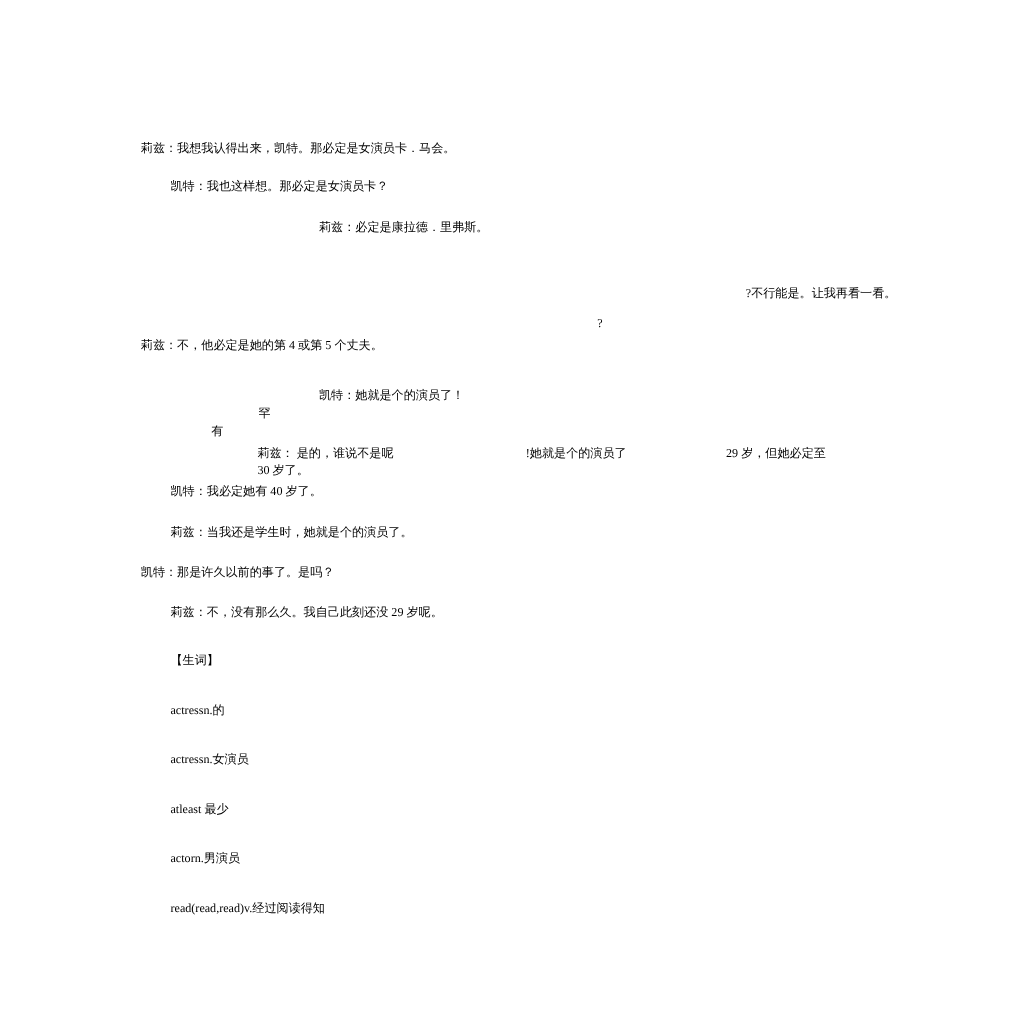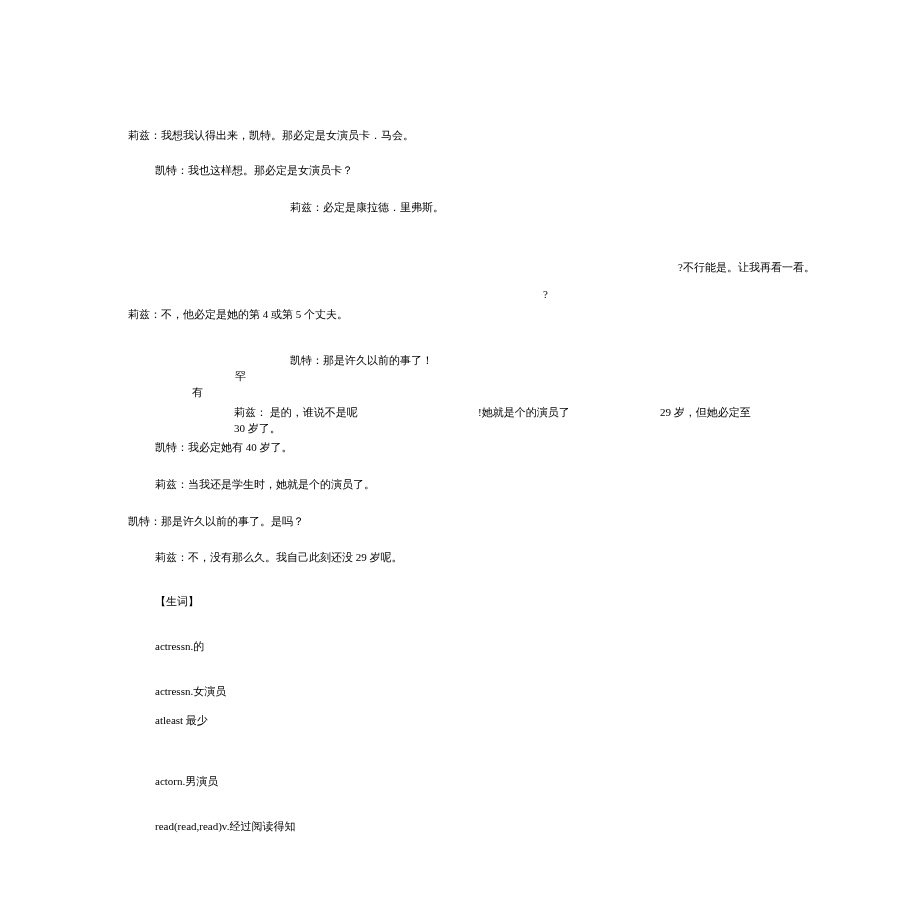--- a/index.html
+++ b/index.html
@@ -25,30 +25,30 @@
 </head>
 <body>
 
 <div class="page">
   <div class="line" style="left:128px;top:128px">莉兹：我想我认得出来，凯特。那必定是女演员卡．马会。</div>
   <div class="line" style="left:155px;top:163px">凯特：我也这样想。那必定是女演员卡？</div>
   <div class="line" style="left:290px;top:200px">莉兹：必定是康拉德．里弗斯。</div>
   <div class="line" style="left:678px;top:260px">?不行能是。让我再看一看。</div>
   <div class="line" style="left:543px;top:287px">?</div>
   <div class="line" style="left:128px;top:307px">莉兹：不，他必定是她的第 4 或第 5 个丈夫。</div>
-  <div class="line" style="left:290px;top:353px">凯特：那是许久以前的事了！</div>
+  <div class="line" style="left:290px;top:353px">凯特：她就是个的演员了！</div>
   <div class="line" style="left:235px;top:369px">罕</div>
   <div class="line" style="left:192px;top:385px">有</div>
   <div class="line" style="left:234px;top:405px">莉兹： 是的，谁说不是呢</div>
   <div class="line" style="left:478px;top:405px">!她就是个的演员了</div>
   <div class="line" style="left:660px;top:405px">29 岁，但她必定至</div>
   <div class="line" style="left:234px;top:421px">30 岁了。</div>
   <div class="line" style="left:155px;top:440px">凯特：我必定她有 40 岁了。</div>
   <div class="line" style="left:155px;top:477px">莉兹：当我还是学生时，她就是个的演员了。</div>
   <div class="line" style="left:128px;top:514px">凯特：那是许久以前的事了。是吗？</div>
   <div class="line" style="left:155px;top:550px">莉兹：不，没有那么久。我自己此刻还没 29 岁呢。</div>
   <div class="line" style="left:155px;top:594px">【生词】</div>
   <div class="line" style="left:155px;top:639px">actressn.的</div>
   <div class="line" style="left:155px;top:684px">actressn.女演员</div>
-  <div class="line" style="left:155px;top:713px">atleast 最少</div>
+  <div class="line" style="left:155px;top:729px">atleast 最少</div>
   <div class="line" style="left:155px;top:774px">actorn.男演员</div>
   <div class="line" style="left:155px;top:819px">read(read,read)v.经过阅读得知</div>
 </div>
 
 </body></html>

